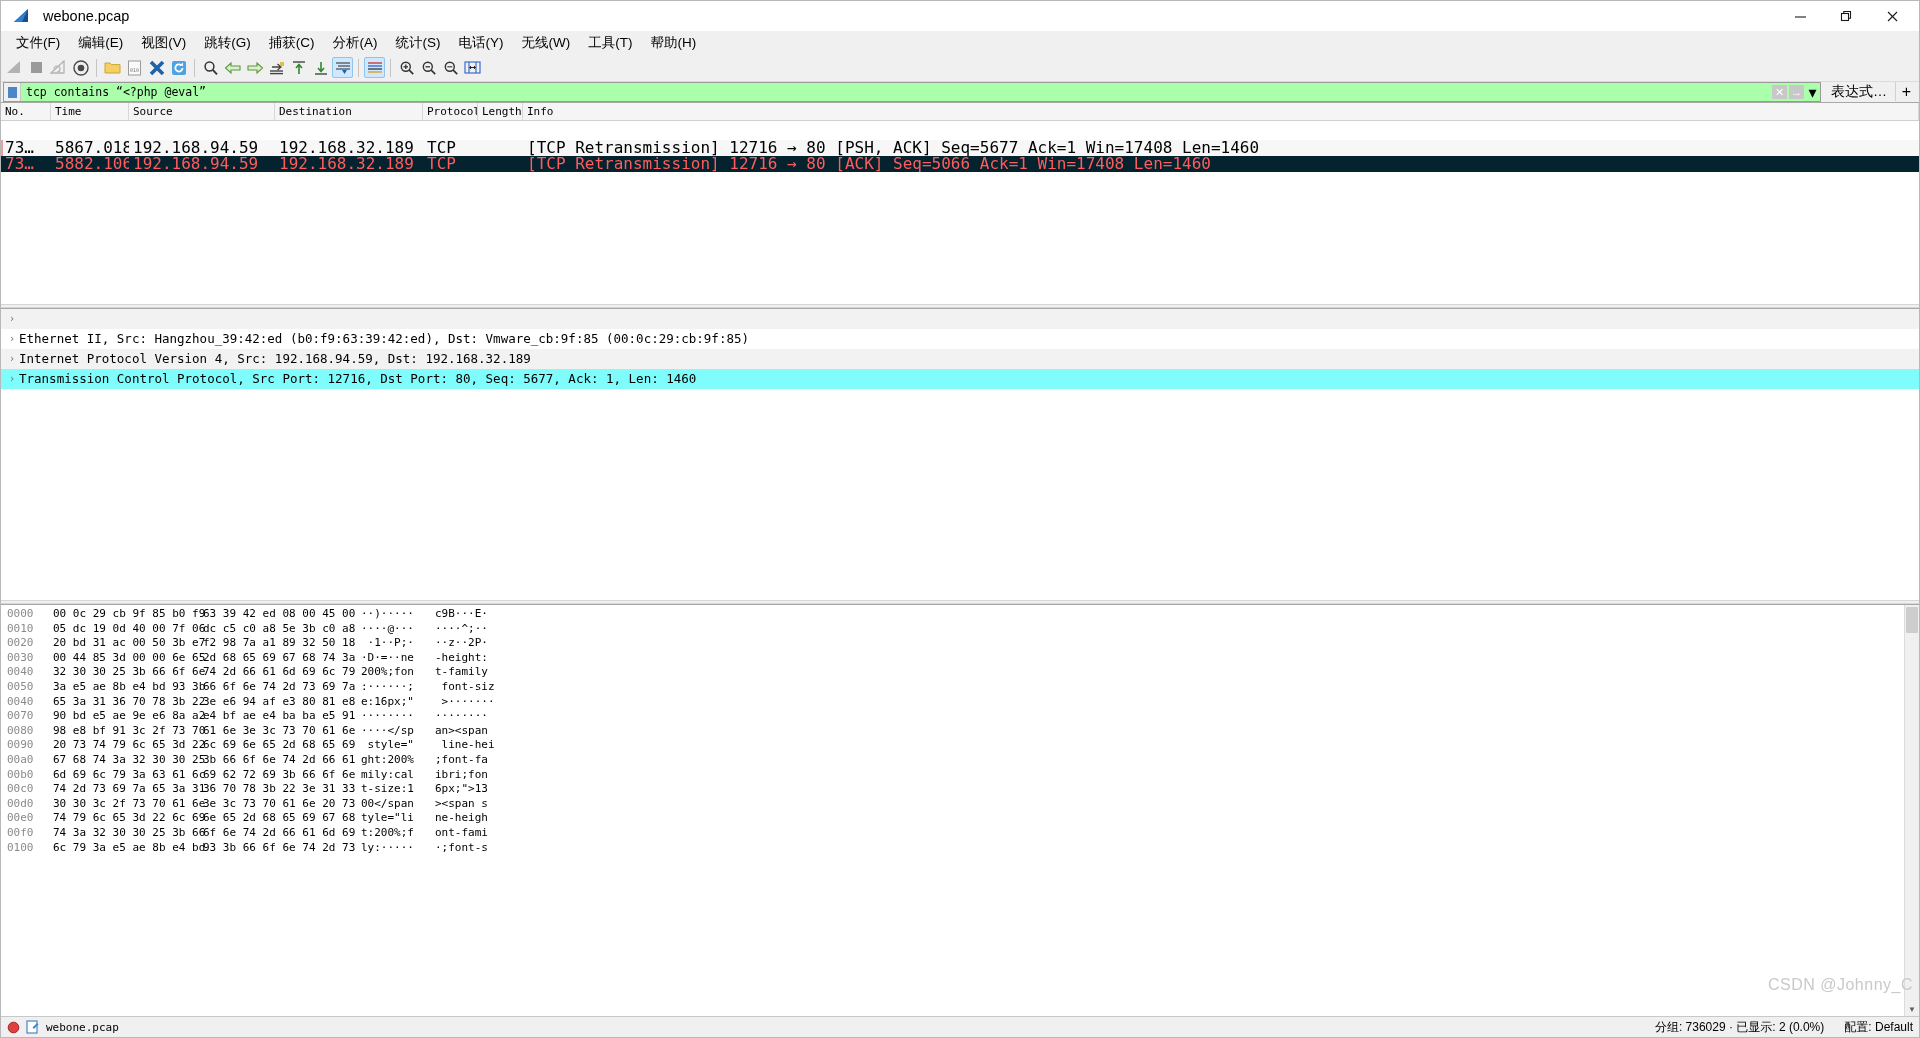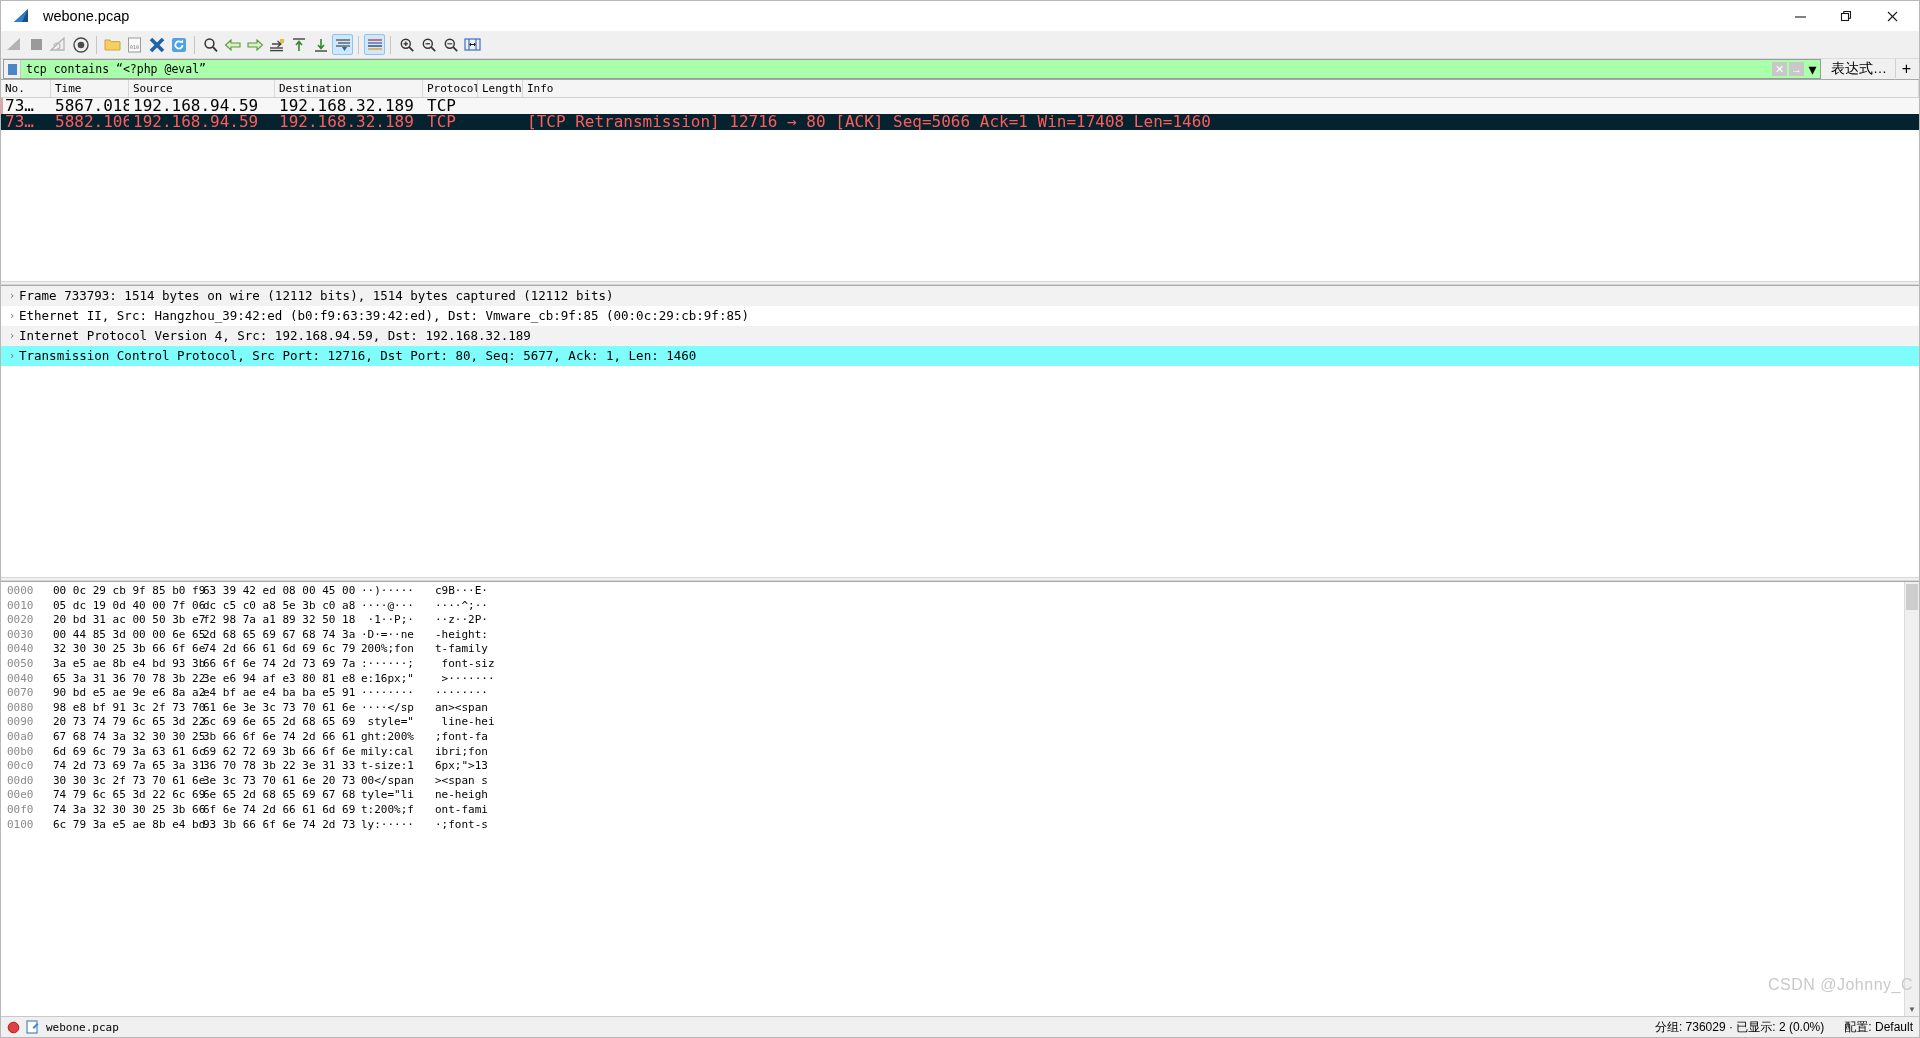--- a/index.html
+++ b/index.html
@@ -136,20 +136,21 @@
     font-size: 16px; color: #000;
     border-left: 1px solid #d0d0d0;
   }
 
   
   .pane-packets {
     flex: 0 0 202px;
     display: flex; flex-direction: column;
     background: #fff;
     border-top: 1px solid #a8a8a8;
+    gap: 19px;
   }
   .plist-header {
     display: flex;
     height: 18px; flex: 0 0 18px;
     background: #f5f5f5;
     border-bottom: 1px solid #cfcfcf;
     font-family: "DejaVu Sans Mono", monospace;
     font-size: 11px;
     color: #000;
   }
@@ -301,20 +302,33 @@
       </svg>
     </div>
     <div class="winbtn">
       <svg width="13" height="13" viewBox="0 0 13 13">
         <line x1="2" y1="2" x2="11" y2="11" stroke="#1a1a1a" stroke-width="1.1"></line>
         <line x1="11" y1="2" x2="2" y2="11" stroke="#1a1a1a" stroke-width="1.1"></line>
       </svg>
     </div>
   </div>
 
+  <div class="menubar">
+    <div class="menu-item">文件(F)</div>
+    <div class="menu-item">编辑(E)</div>
+    <div class="menu-item">视图(V)</div>
+    <div class="menu-item">跳转(G)</div>
+    <div class="menu-item">捕获(C)</div>
+    <div class="menu-item">分析(A)</div>
+    <div class="menu-item">统计(S)</div>
+    <div class="menu-item">电话(Y)</div>
+    <div class="menu-item">无线(W)</div>
+    <div class="menu-item">工具(T)</div>
+    <div class="menu-item">帮助(H)</div>
+  </div>
 
   <div class="toolbar">
     <div class="tbtn">
       <svg width="17" height="15" viewBox="0 0 17 15">
           <path d="M1 13 L14 1 L14 13 Z" fill="#b3b3b3"></path>
         </svg>
     </div>
     <div class="tbtn">
       <svg width="15" height="15" viewBox="0 0 15 15">
           <rect x="2" y="2" width="11" height="11" fill="#9a9a9a"></rect>
@@ -469,39 +483,39 @@
       <div class="hc" style="flex:1 1 auto">Info</div>
     </div>
     <div class="plist-body">
       <div class="prow r1">
         <div class="pc pc-no" style="width:50px;flex:0 0 50px">73…</div>
         <div class="pc" style="width:78px;flex:0 0 78px">5867.018…</div>
         <div class="pc" style="width:146px;flex:0 0 146px">192.168.94.59</div>
         <div class="pc" style="width:148px;flex:0 0 148px">192.168.32.189</div>
         <div class="pc" style="width:55px;flex:0 0 55px">TCP</div>
         <div class="pc pc-num" style="width:45px;flex:0 0 45px">1514</div>
+        <div class="pc" style="flex:1 1 auto">[TCP Retransmission] 12716 → 80 [PSH, ACK] Seq=5677 Ack=1 Win=17408 Len=1460</div>
       </div>
       <div class="prow r2">
         <div class="pc pc-no" style="width:50px;flex:0 0 50px">73…</div>
         <div class="pc" style="width:78px;flex:0 0 78px">5882.106…</div>
         <div class="pc" style="width:146px;flex:0 0 146px">192.168.94.59</div>
         <div class="pc" style="width:148px;flex:0 0 148px">192.168.32.189</div>
         <div class="pc" style="width:55px;flex:0 0 55px">TCP</div>
         <div class="pc pc-num" style="width:45px;flex:0 0 45px">1514</div>
         <div class="pc" style="flex:1 1 auto">[TCP Retransmission] 12716 → 80 [ACK] Seq=5066 Ack=1 Win=17408 Len=1460</div>
       </div>
     </div>
   </div>
 
   <div class="splitter"></div>
 
   <div class="pane-detail">
     <div class="drow alt">
       <span class="d-arrow">›</span>
-      <span>Frame 733793: 1514 bytes on wire (12112 bits), 1514 bytes captured (12112 bits)</span>
     </div>
     <div class="drow">
       <span class="d-arrow">›</span>
       <span>Ethernet II, Src: Hangzhou_39:42:ed (b0:f9:63:39:42:ed), Dst: Vmware_cb:9f:85 (00:0c:29:cb:9f:85)</span>
     </div>
     <div class="drow alt">
       <span class="d-arrow">›</span>
       <span>Internet Protocol Version 4, Src: 192.168.94.59, Dst: 192.168.32.189</span>
     </div>
     <div class="drow sel">

